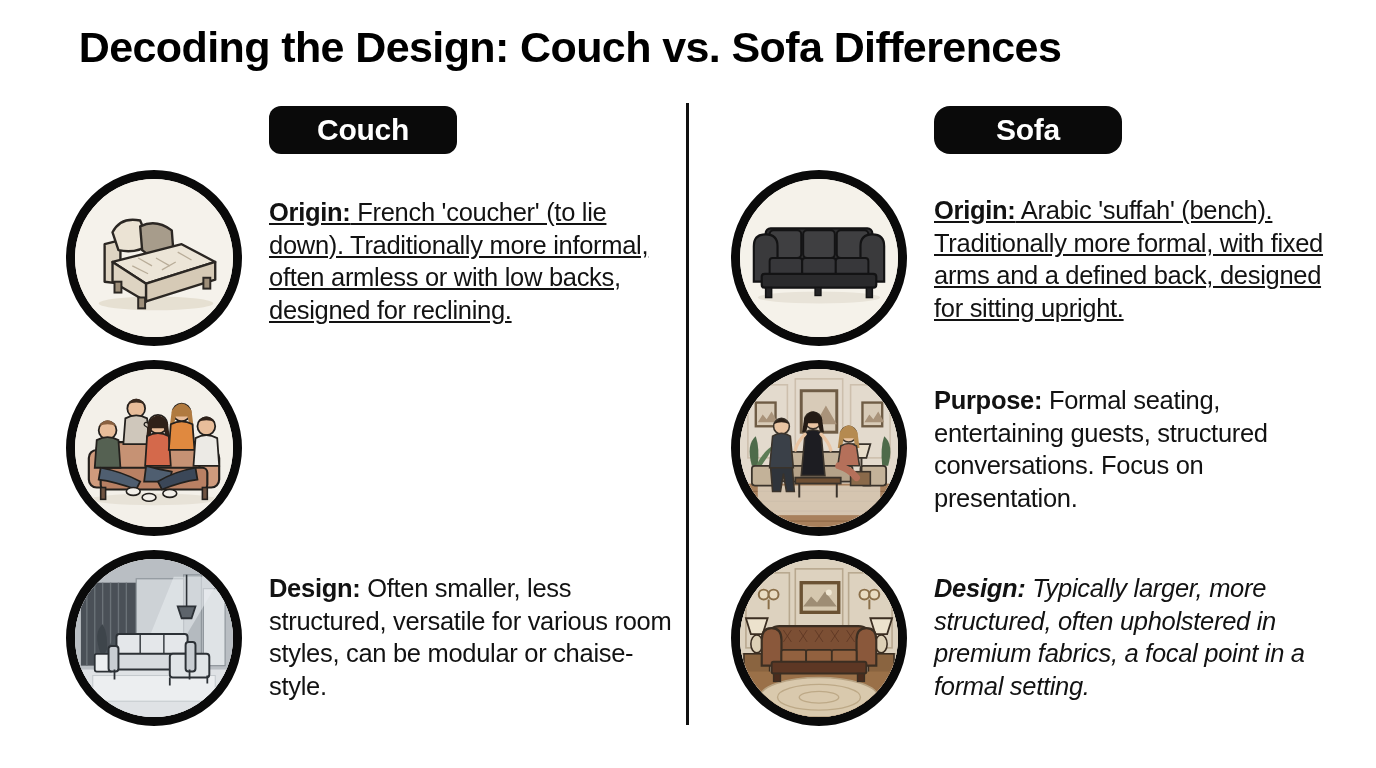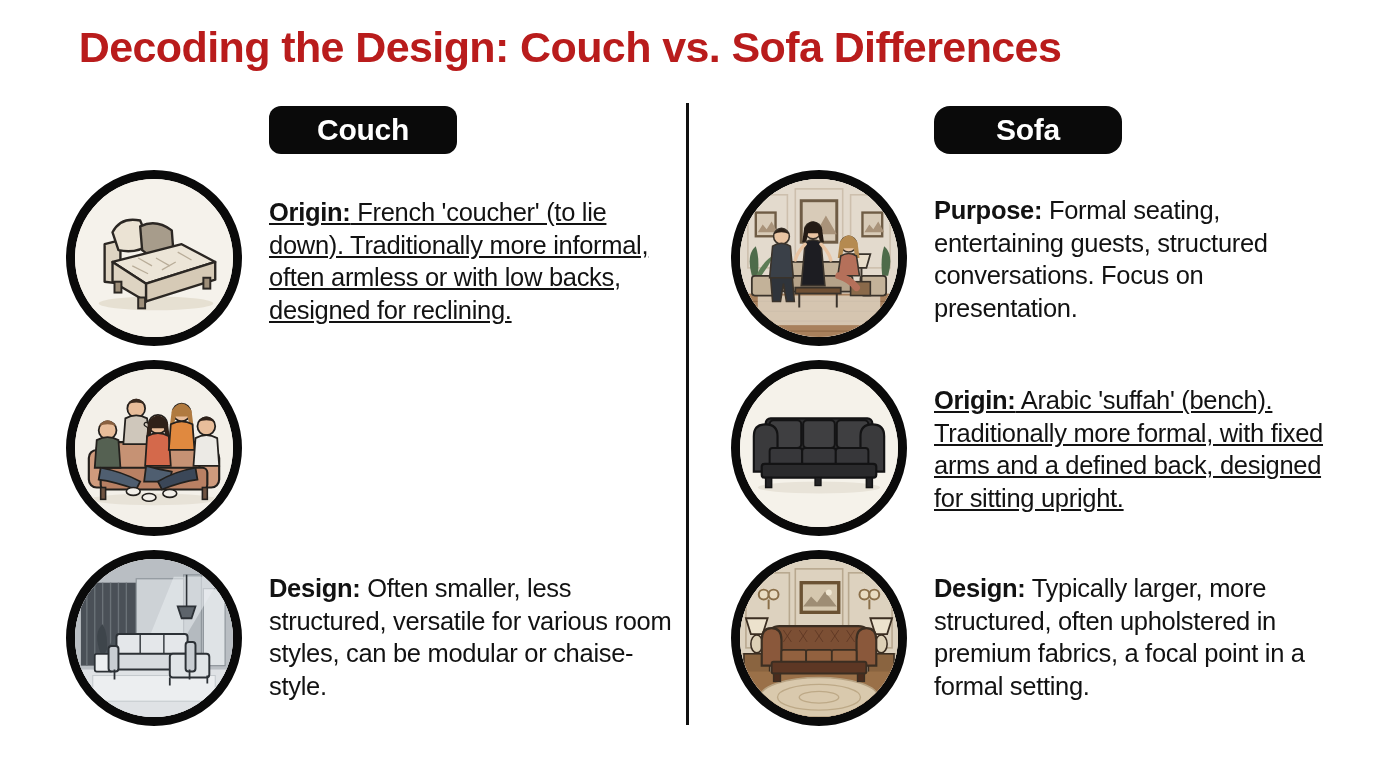--- a/index.html
+++ b/index.html
@@ -19,21 +19,21 @@
   
   .title {
     position: absolute;
     top: 24px;
     left: 0;
     width: 1140px;
     text-align: center;
     font-size: 43px;
     font-weight: bold;
     letter-spacing: -0.6px;
-    color: #b91c1c;
+    color: #000000;
     line-height: 1.1;
   }
 
   
   .divider {
     position: absolute;
     left: 686px;
     top: 103px;
     width: 3px;
     height: 622px;
@@ -99,21 +99,21 @@
   }
   .row-text .lbl { font-weight: bold; }
   .column.left .row-text  { max-width: 418px; }
   .column.right .row-text { max-width: 420px; }
 
   .row.r1 .row-text { padding-top: 26px; text-decoration: underline; }
   .row.r2 .row-text { padding-top: 36px; }
   .row.r3 .row-text { padding-top: 22px; }
   .column.right .row.r1 .row-text { padding-top: 24px; }
   .column.right .row.r2 .row-text { padding-top: 24px; }
-  .column.right .row.r3 .row-text { padding-top: 22px; }
+  .column.right .row.r3 .row-text { padding-top: 22px; font-style: italic; }
 </style>
 </head>
 <body>
 
 <div class="title">Decoding the Design: Couch vs. Sofa Differences</div>
 
 <div class="divider"></div>
 
 <div class="col-header left">
   <span>Couch</span>
@@ -245,20 +245,50 @@
       </svg>
     </div>
     <div class="row-text">
       <span class="lbl">Design:</span><span> Often smaller, less structured, versatile for various room styles, can be modular or chaise-style.</span>
     </div>
   </div>
 </div>
 
 <div class="column right">
 
+  <div class="row r1">
+    <div class="circle">
+      <svg viewBox="0 0 160 160">
+        <rect width="160" height="160" fill="#f5f2ea"></rect>
+        <ellipse cx="80" cy="120" rx="62" ry="6" fill="#e8e3d8"></ellipse>
+
+        <rect x="26" y="50" width="108" height="34" rx="5" fill="#2f2f31" stroke="#131314" stroke-width="2.2"></rect>
+        <rect x="30" y="52" width="32" height="28" rx="4" fill="#3f3f41" stroke="#131314" stroke-width="2"></rect>
+        <rect x="64" y="52" width="32" height="28" rx="4" fill="#3f3f41" stroke="#131314" stroke-width="2"></rect>
+        <rect x="98" y="52" width="32" height="28" rx="4" fill="#3f3f41" stroke="#131314" stroke-width="2"></rect>
+
+        <path d="M14 68 q0 -12 12 -12 q12 0 12 12 v36 h-24 Z" fill="#3a3a3c" stroke="#131314" stroke-width="2.2"></path>
+        <path d="M122 68 q0 -12 12 -12 q12 0 12 12 v36 h-24 Z" fill="#3a3a3c" stroke="#131314" stroke-width="2.2"></path>
+
+        <rect x="30" y="80" width="33" height="18" rx="3" fill="#37373a" stroke="#131314" stroke-width="2"></rect>
+        <rect x="63" y="80" width="34" height="18" rx="3" fill="#37373a" stroke="#131314" stroke-width="2"></rect>
+        <rect x="97" y="80" width="33" height="18" rx="3" fill="#37373a" stroke="#131314" stroke-width="2"></rect>
+
+        <rect x="22" y="96" width="116" height="14" rx="3" fill="#2a2a2c" stroke="#131314" stroke-width="2.2"></rect>
+
+        <rect x="26" y="110" width="6" height="10" fill="#232325" stroke="#131314" stroke-width="1.6"></rect>
+        <rect x="128" y="110" width="6" height="10" fill="#232325" stroke="#131314" stroke-width="1.6"></rect>
+        <rect x="76" y="110" width="6" height="8" fill="#232325" stroke="#131314" stroke-width="1.4"></rect>
+      </svg>
+    </div>
+    <div class="row-text">
+      <span class="lbl">Origin:</span><span> Arabic 'suffah' (bench). Traditionally more formal, with fixed arms and a defined back, designed for sitting upright.</span>
+    </div>
+  </div>
+
   <div class="row r2">
     <div class="circle">
       <svg viewBox="0 0 160 160">
         <rect width="160" height="160" fill="#ece4d8"></rect>
         <rect x="0" y="0" width="160" height="116" fill="#e3dacd"></rect>
 
         <g fill="none" stroke="#cdbfad" stroke-width="1.6">
           <rect x="8" y="16" width="40" height="74"></rect>
           <rect x="56" y="10" width="48" height="82"></rect>
           <rect x="112" y="16" width="40" height="74"></rect>
@@ -307,50 +337,20 @@
         <path d="M82 66 q8 8 10 16" stroke="#e9c4a2" stroke-width="3.4" fill="none" stroke-linecap="round"></path>
 
         <circle cx="110" cy="66" r="8" fill="#e9c4a2" stroke="#3a332b" stroke-width="1.6"></circle>
         <path d="M101 64 q9 -14 18 0 l2 16 h-4 l-2 -10 h-10 l-2 10 h-4Z" fill="#b58a50"></path>
         <path d="M102 78 q8 -5 16 0 l3 20 h-22Z" fill="#b5705a" stroke="#3a332b" stroke-width="1.6"></path>
         <path d="M100 98 q12 4 18 12" stroke="#b5705a" stroke-width="7" fill="none" stroke-linecap="round"></path>
       </svg>
     </div>
     <div class="row-text">
       <span class="lbl">Purpose:</span><span> Formal seating, entertaining guests, structured conversations. Focus on presentation.</span>
-    </div>
-  </div>
-
-  <div class="row r1">
-    <div class="circle">
-      <svg viewBox="0 0 160 160">
-        <rect width="160" height="160" fill="#f5f2ea"></rect>
-        <ellipse cx="80" cy="120" rx="62" ry="6" fill="#e8e3d8"></ellipse>
-
-        <rect x="26" y="50" width="108" height="34" rx="5" fill="#2f2f31" stroke="#131314" stroke-width="2.2"></rect>
-        <rect x="30" y="52" width="32" height="28" rx="4" fill="#3f3f41" stroke="#131314" stroke-width="2"></rect>
-        <rect x="64" y="52" width="32" height="28" rx="4" fill="#3f3f41" stroke="#131314" stroke-width="2"></rect>
-        <rect x="98" y="52" width="32" height="28" rx="4" fill="#3f3f41" stroke="#131314" stroke-width="2"></rect>
-
-        <path d="M14 68 q0 -12 12 -12 q12 0 12 12 v36 h-24 Z" fill="#3a3a3c" stroke="#131314" stroke-width="2.2"></path>
-        <path d="M122 68 q0 -12 12 -12 q12 0 12 12 v36 h-24 Z" fill="#3a3a3c" stroke="#131314" stroke-width="2.2"></path>
-
-        <rect x="30" y="80" width="33" height="18" rx="3" fill="#37373a" stroke="#131314" stroke-width="2"></rect>
-        <rect x="63" y="80" width="34" height="18" rx="3" fill="#37373a" stroke="#131314" stroke-width="2"></rect>
-        <rect x="97" y="80" width="33" height="18" rx="3" fill="#37373a" stroke="#131314" stroke-width="2"></rect>
-
-        <rect x="22" y="96" width="116" height="14" rx="3" fill="#2a2a2c" stroke="#131314" stroke-width="2.2"></rect>
-
-        <rect x="26" y="110" width="6" height="10" fill="#232325" stroke="#131314" stroke-width="1.6"></rect>
-        <rect x="128" y="110" width="6" height="10" fill="#232325" stroke="#131314" stroke-width="1.6"></rect>
-        <rect x="76" y="110" width="6" height="8" fill="#232325" stroke="#131314" stroke-width="1.4"></rect>
-      </svg>
-    </div>
-    <div class="row-text">
-      <span class="lbl">Origin:</span><span> Arabic 'suffah' (bench). Traditionally more formal, with fixed arms and a defined back, designed for sitting upright.</span>
     </div>
   </div>
 
   <div class="row r3">
     <div class="circle">
       <svg viewBox="0 0 160 160">
         <rect width="160" height="160" fill="#e7dccb"></rect>
         <rect x="0" y="0" width="160" height="114" fill="#ddd2bf"></rect>
 
         <g fill="none" stroke="#b8a88f" stroke-width="1.6">

